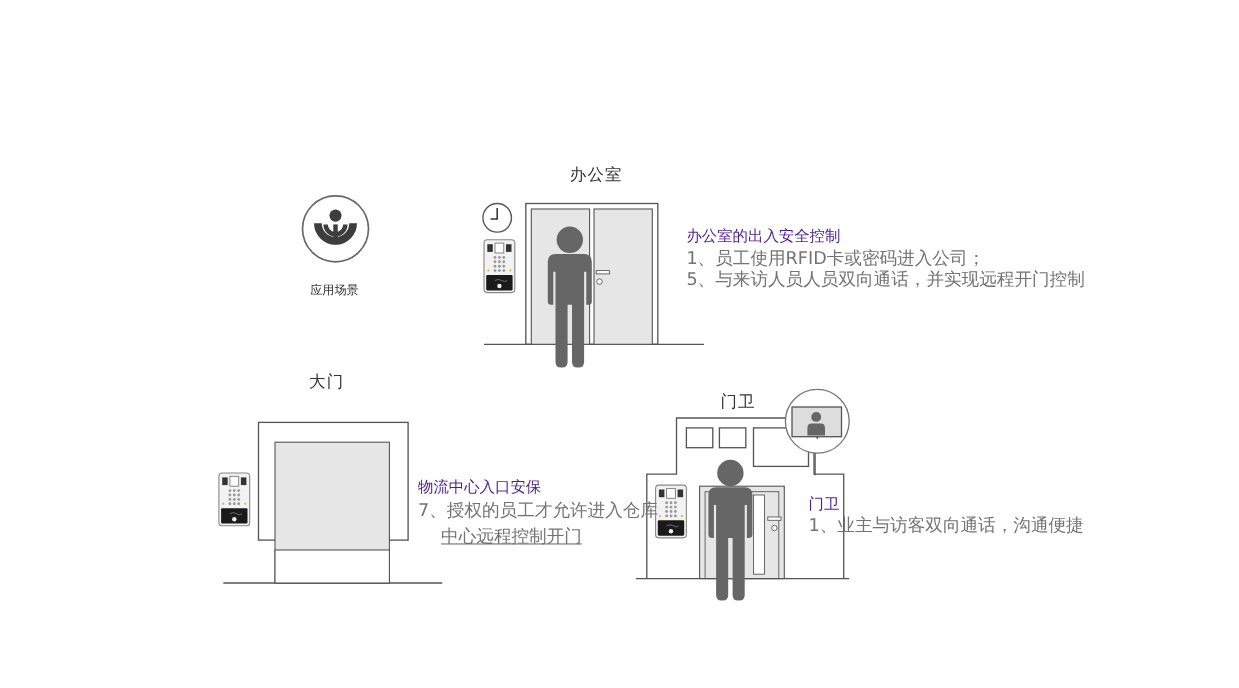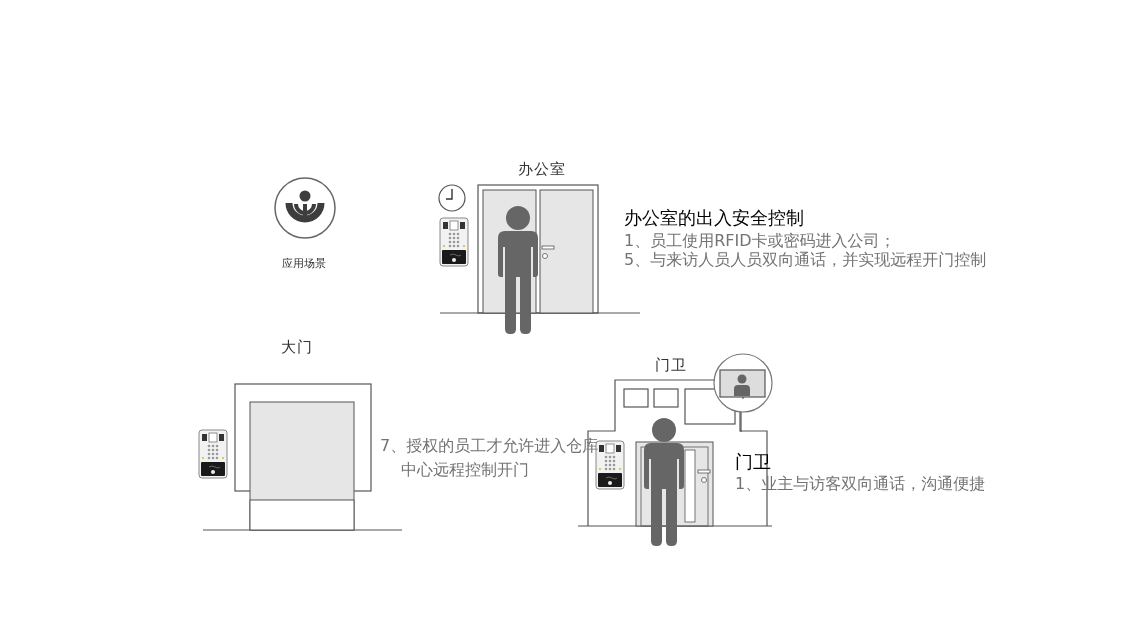--- a/index.html
+++ b/index.html
@@ -1,21 +1,21 @@
 <!DOCTYPE html>
 <html><head>
 <meta charset="utf-8">
 <style>
   html, body { margin:0; padding:0; background:#ffffff; }
   body { width:1126px; height:625px; position:relative; overflow:hidden;
          font-family:"DejaVu Sans","Liberation Sans",sans-serif; color:#333333; }
   .abs { position:absolute; }
   svg.scene { position:absolute; left:0; top:0; }
   .title { font-size:15px; color:#333; letter-spacing:1px; }
-  .head { font-size:18px; color:#000000; }
+  .head { font-size:14px; color:#4c1d95; }
   .line { font-size:16px; color:#737373; line-height:22px; white-space:nowrap; }
   .logo-label { font-size:11px; color:#333; }
 </style>
 </head>
 <body>
 
 <svg class="scene" width="1126" height="625" viewBox="0 0 1126 625" xmlns="http://www.w3.org/2000/svg">
   <defs>
     <g id="intercom">
       <rect x="0" y="0" width="28" height="48" rx="3" fill="#f2f2f2" stroke="#888" stroke-width="1"></rect>
@@ -101,30 +101,31 @@
       <circle cx="742" cy="379" r="4.5" fill="#666"></circle>
       <path d="M734 396 v-7 q0 -4 4 -4 h8 q4 0 4 4 v7 z" fill="#666"></path>
       <circle cx="743" cy="398" r="0.8" fill="#333"></circle>
     </g>
     <use href="#person" x="664" y="430"></use>
   </g>
 </svg>
 
 <div class="abs logo-label" style="left:282px;top:256px;">应用场景</div>
 
-<div class="abs title" style="left:518px;top:160px;">办公室</div>
+<div class="abs title" style="left:518px;top:150px;">办公室</div>
 <div class="abs" style="left:624px;top:206px;">
   <div class="head">办公室的出入安全控制</div>
   <div class="line" style="line-height:21px;">1、员工使用RFID卡或密码进入公司；</div>
   <div class="line" style="line-height:18px;">5、与来访人员人员双向通话，并实现远程开门控制</div>
 </div>
 
 <div class="abs title" style="left:281px;top:338px;">大门</div>
 <div class="abs" style="left:380px;top:434px;">
+  <div class="head">物流中心入口安保</div>
   <div class="line" style="line-height:24px;">7、授权的员工才允许进入仓库</div>
-  <div class="line" style="line-height:24px;padding-left:21px;">中心远程控制开门</div>
+  <div class="line" style="line-height:24px;padding-left:21px;text-decoration:underline;">中心远程控制开门</div>
 </div>
 
 <div class="abs title" style="left:655px;top:356px;">门卫</div>
 <div class="abs" style="left:735px;top:450px;">
   <div class="head">门卫</div>
   <div class="line" style="line-height:20px;">1、业主与访客双向通话，沟通便捷</div>
 </div>
 
 </body></html>

